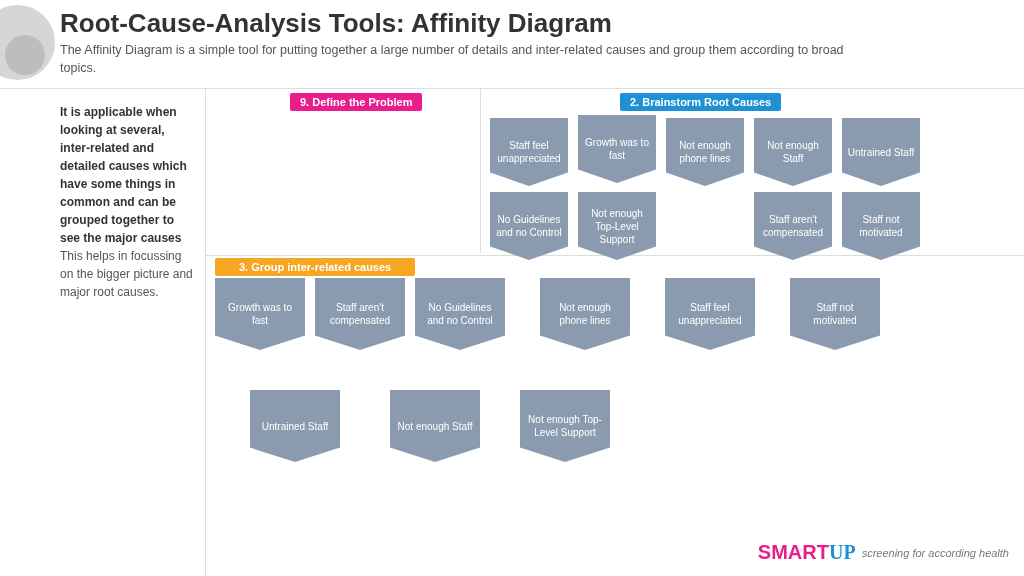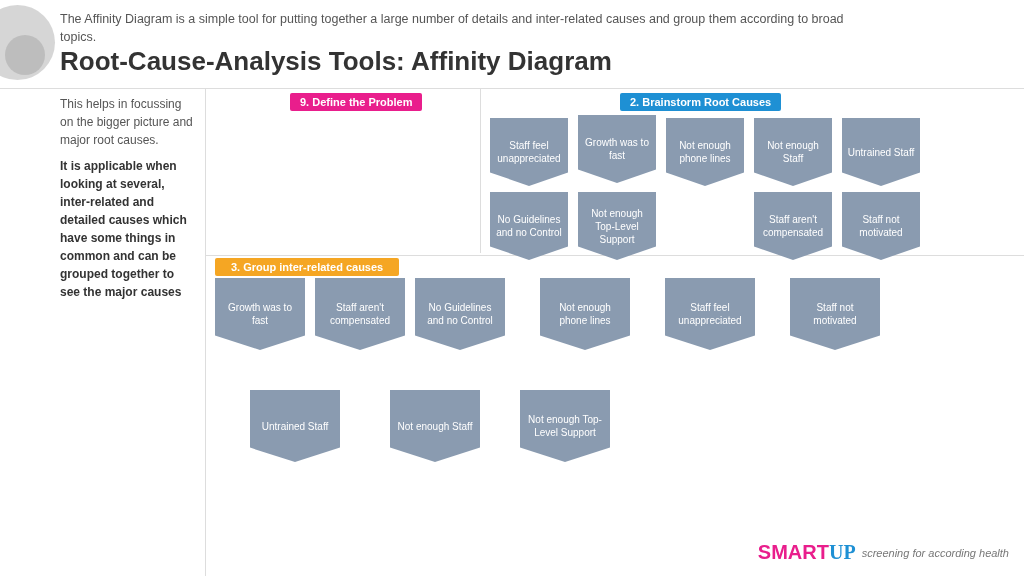--- a/index.html
+++ b/index.html
@@ -14,43 +14,43 @@
   </style>
 </head>
 <body>
 
 <div style="position:relative; width:1024px; height:576px; background:#fff; overflow:hidden;">
 
   <div style="position:absolute; left:-20px; top:5px; width:75px; height:75px; background:#bbb; border-radius:50%; opacity:0.6;"></div>
   <div style="position:absolute; left:5px; top:35px; width:40px; height:40px; background:#999; border-radius:50%; opacity:0.4;"></div>
 
   <div style="position:absolute; top:8px; left:60px; right:20px;">
+    <div style="font-size:26px; font-weight:700; color:#333; line-height:1.2;">Root-Cause-Analysis Tools: Affinity Diagram</div>
     <div style="font-size:12.5px; color:#555; line-height:1.4; margin-top:3px; max-width:800px;">The Affinity Diagram is a simple tool for putting together a large number of details and inter-related causes and group them according to broad topics.</div>
-    <div style="font-size:26px; font-weight:700; color:#333; line-height:1.2;">Root-Cause-Analysis Tools: Affinity Diagram</div>
   </div>
 
   <div style="position:absolute; top:88px; left:0; right:0; height:1px; background:#ddd;"></div>
 
   <div style="position:absolute; top:95px; left:10px; width:195px; padding: 0 10px 0 50px;">
+    <div style="font-size:12px; font-weight:700; color:#333; line-height:1.5; margin-top:8px;">It is applicable when looking at several, inter-related and detailed causes which have some things in common and can be grouped together to see the major causes</div>
     <div style="font-size:12px; color:#555; line-height:1.5;">This helps in focussing on the bigger picture and major root causes.</div>
-    <div style="font-size:12px; font-weight:700; color:#333; line-height:1.5; margin-top:8px;">It is applicable when looking at several, inter-related and detailed causes which have some things in common and can be grouped together to see the major causes</div>
   </div>
 
   <div style="position:absolute; top:88px; left:205px; width:1px; bottom:0; background:#ddd;"></div>
 
   <div style="position:absolute; top:93px; left:290px; background:#e91e8c; color:#fff; font-size:11px; font-weight:600; padding:3px 10px; border-radius:2px;">9. Define the Problem</div>
 
   <div style="position:absolute; top:88px; left:480px; width:1px; height:165px; background:#ddd;"></div>
 
   <div style="position:absolute; top:93px; left:620px; background:#1e90d4; color:#fff; font-size:11px; font-weight:600; padding:3px 10px; border-radius:2px;">2. Brainstorm Root Causes</div>
 
 
   <div style="position:absolute; top:255px; left:205px; right:0; height:1px; background:#ddd;"></div>
 
-  <div style="position:absolute; top:258px; left:215px; background:#f5a623; color:#fff; font-size:11px; font-weight:600; padding:3px 16px; border-radius:2px;">3. Group inter-related causes</div>
+  <div style="position:absolute; top:258px; left:215px; background:#f5a623; color:#fff; font-size:11px; font-weight:600; padding:3px 24px; border-radius:2px;">3. Group inter-related causes</div>
 
   <div style="position:absolute; top:118px; left:490px; width:78px; height:68px; background:#8a9bb0; clip-path:polygon(0 0,100% 0,100% 80%,50% 100%,0 80%); display:flex; align-items:center; justify-content:center; padding:5px;">
     <span style="color:#fff; font-size:10px; text-align:center; line-height:1.3;">Staff feel unappreciated</span>
   </div>
 
   <div style="position:absolute; top:115px; left:578px; width:78px; height:68px; background:#8a9bb0; clip-path:polygon(0 0,100% 0,100% 80%,50% 100%,0 80%); display:flex; align-items:center; justify-content:center; padding:5px;">
     <span style="color:#fff; font-size:10px; text-align:center; line-height:1.3;">Growth was to fast</span>
   </div>
 
   <div style="position:absolute; top:118px; left:666px; width:78px; height:68px; background:#8a9bb0; clip-path:polygon(0 0,100% 0,100% 80%,50% 100%,0 80%); display:flex; align-items:center; justify-content:center; padding:5px;">

